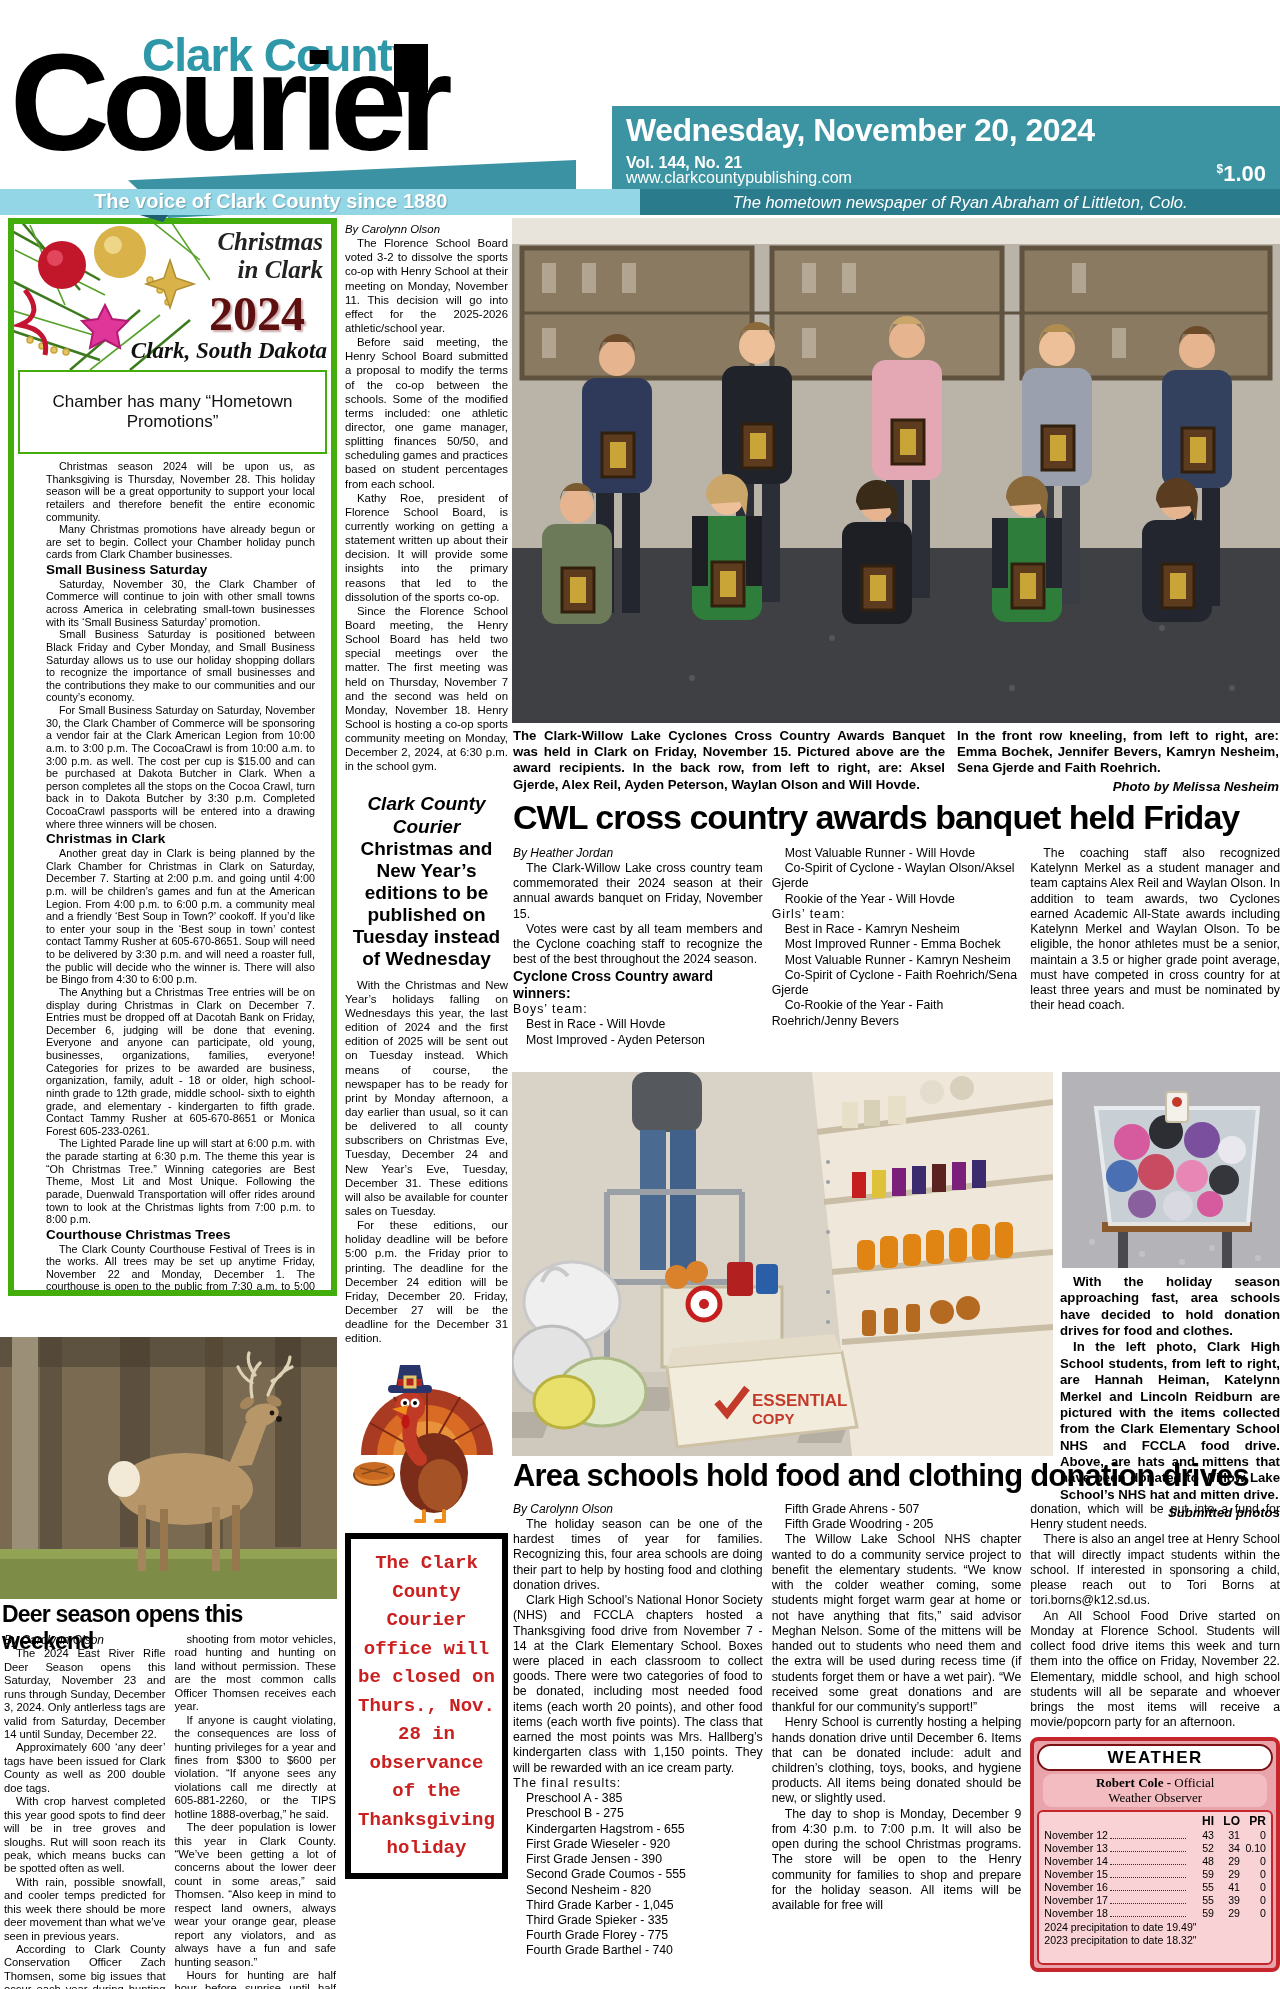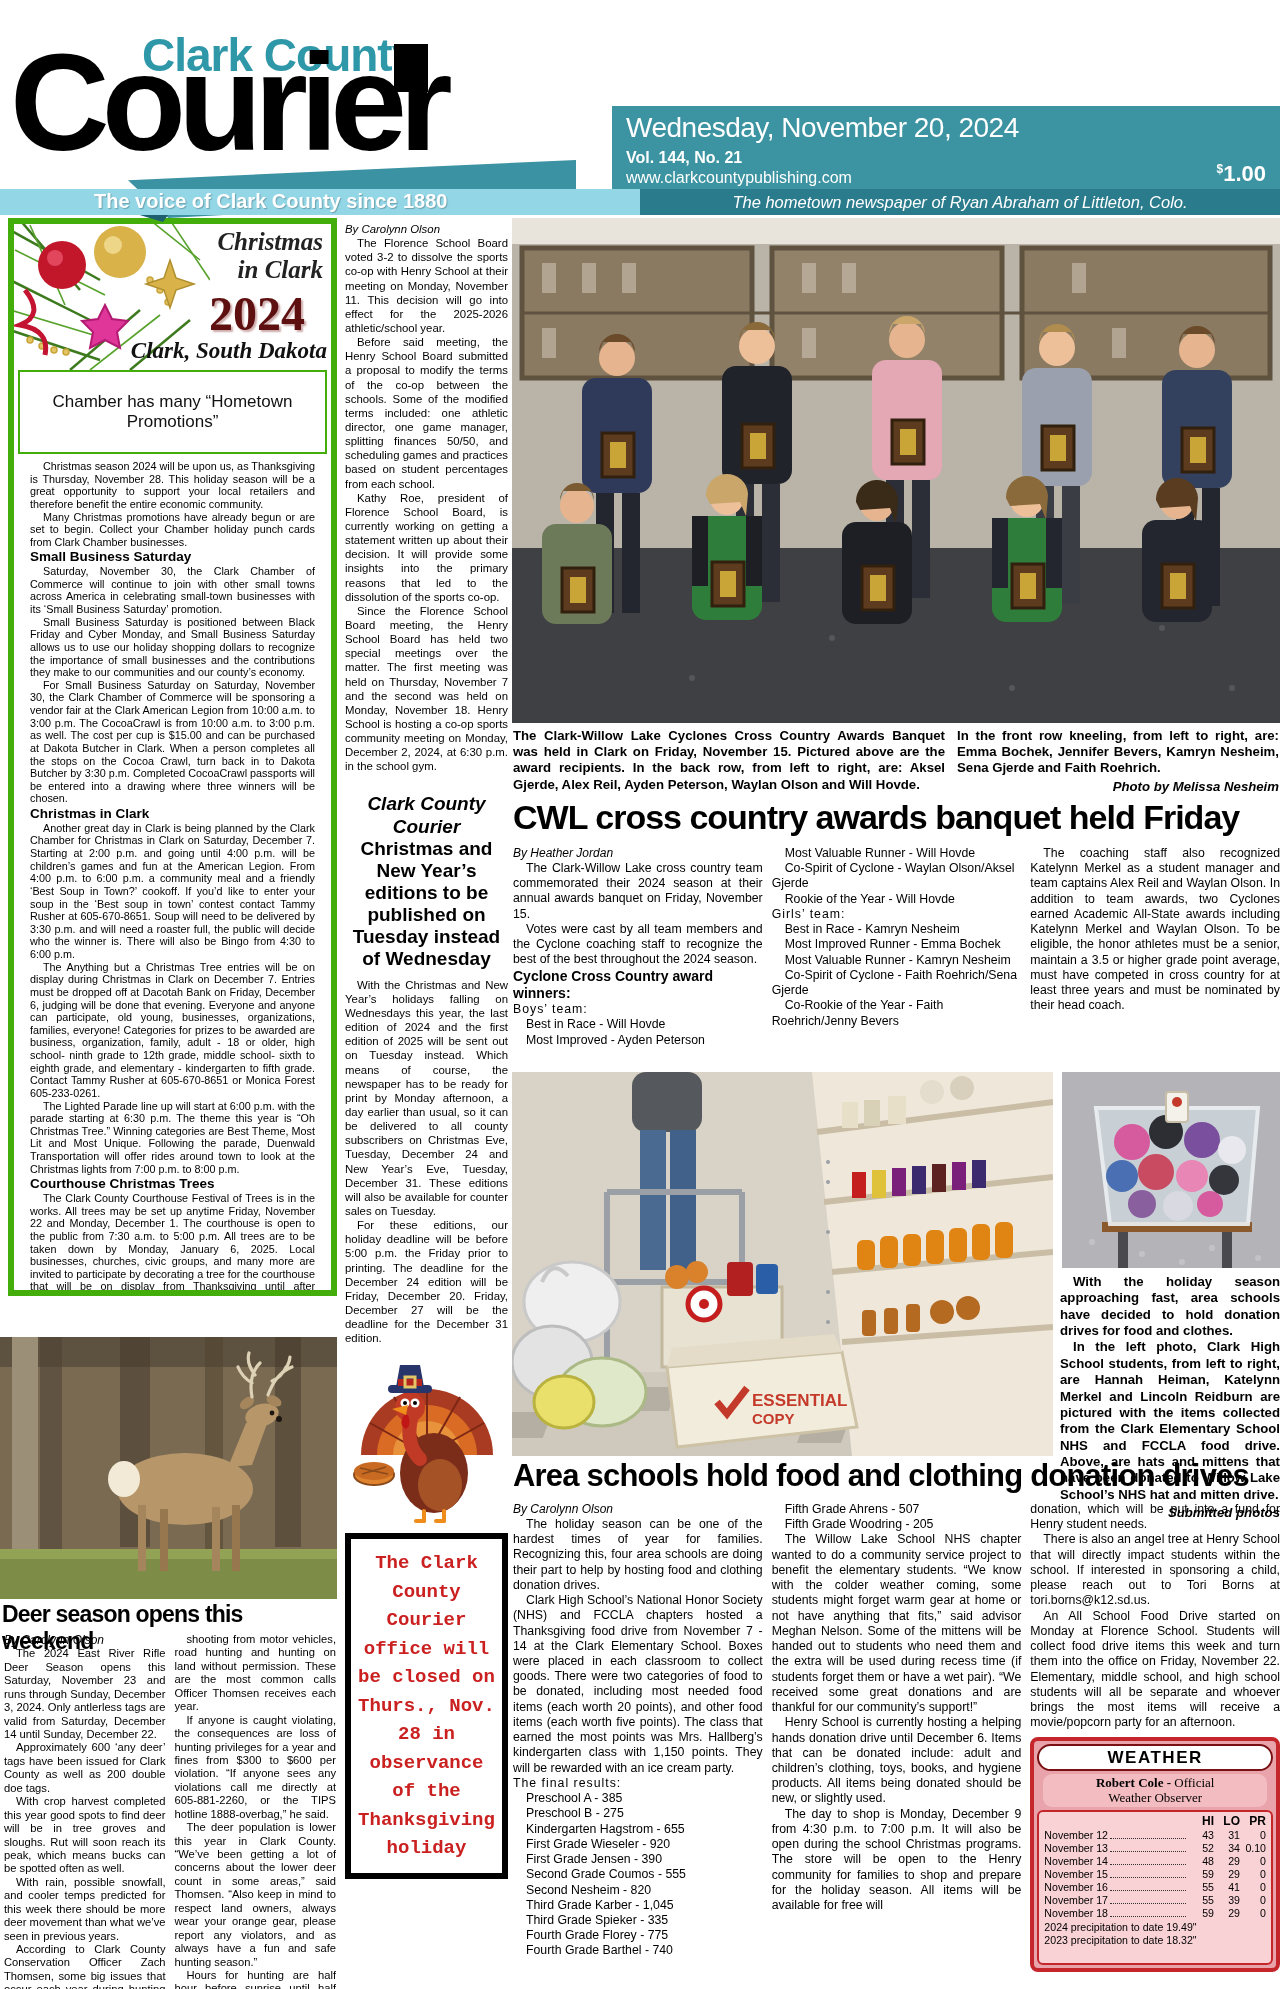--- a/index.html
+++ b/index.html
@@ -10,38 +10,38 @@
   .masthead-kicker { position:absolute; left:142px; top:28px; font-size:46px; font-weight:bold; color:#2e97a8; letter-spacing:-1px; }
   .masthead-title  { position:absolute; left:10px; top:30px; font-size:138px; font-weight:bold; color:#000; letter-spacing:-8px; line-height:1.05; }
   .masthead-square { position:absolute; left:394px; top:44px; width:34px; height:48px; background:#000; }
   .ribbon3d { position:absolute; left:128px; top:160px; width:448px; height:58px; background:#3b92a2;
               clip-path:polygon(0 35%, 100% 0, 100% 62%, 9% 100%); z-index:1; }
   .ribbon3d-fold { position:absolute; left:128px; top:196px; width:50px; height:26px; background:#1e5f70;
               clip-path:polygon(0 0, 100% 20%, 70% 100%, 0 60%); z-index:1; }
   .strip-light { position:absolute; left:0; top:189px; width:640px; height:26px; background:#93d6e6; z-index:2; }
   .tagline { position:absolute; left:94px; top:190px; z-index:3; color:#fff; font-weight:bold; font-size:20px; text-shadow:1px 1px 1px rgba(0,0,0,.25); }
   .date-box { position:absolute; left:612px; top:106px; width:668px; height:83px; background:#3c93a1; color:#fff; padding:6px 14px; z-index:2; }
-  .date-line { font-size:28px; font-weight:normal; letter-spacing:-0.5px; }
+  .date-line { font-size:32px; font-weight:bold; letter-spacing:-0.5px; }
   .vol-line  { font-size:16px; font-weight:bold; margin-top:5px; }
   .web-row { position:absolute; left:14px; right:14px; bottom:2px; display:flex; justify-content:space-between; align-items:flex-end; }
   .website { font-size:16px; font-weight:normal; }
   .price { font-size:22px; font-weight:bold; }
   .price sup { font-size:12px; }
   .strip-dark { position:absolute; left:640px; top:189px; width:640px; height:26px; background:#2a7b8c; color:#fff; z-index:2;
                 font-style:italic; font-weight:normal; font-size:16.5px; text-align:center; line-height:26px; }
 
   
   .xmas-box { position:absolute; left:8px; top:218px; width:329px; height:1078px; border:6px solid #43ae0b; overflow:hidden; background:#fff; }
   .xmas-top { position:relative; height:146px; }
   .xmas-art { position:absolute; left:-4px; top:-4px; width:200px; height:150px; }
   .xmas-t { position:absolute; right:8px; top:4px; text-align:right; font-family:"Liberation Serif", serif; font-style:italic; font-weight:bold; font-size:25px; line-height:1.1; color:#222; }
   .xmas-year { position:absolute; right:26px; top:62px; font-family:"Liberation Serif", serif; font-weight:bold; font-size:48px; color:#5e0f10; text-shadow:2px 2px 2px #caa; }
   .xmas-place { position:absolute; right:4px; top:114px; font-family:"Liberation Serif", serif; font-weight:bold; font-style:italic; font-size:23px; color:#111; }
   .xmas-headline { border:2px solid #43ae0b; margin:0 4px 4px; padding:20px 2px; font-size:17px; text-align:center; color:#111; background:#fff; }
-  .xmas-body { padding:2px 16px; font-size:10.8px; line-height:1.17; text-align:justify; color:#000; }
+  .xmas-body { padding:2px 16px; font-size:10.8px; line-height:1.17; text-align:justify; color:#000;margin-left:16px; }
   .xmas-body p { text-indent:13px; }
   .xmas-sub { font-weight:bold; font-size:13.5px; margin-top:1px; }
 
   
   .deer-photo { position:absolute; left:0; top:1337px; width:337px; height:262px; }
   .deer-headline { position:absolute; left:2px; top:1601px; width:334px; font-size:23px; font-weight:bold; letter-spacing:-0.8px; }
   .deer-cols { position:absolute; left:4px; top:1633px; width:332px; height:356px; display:flex; gap:9px; overflow:hidden; }
   .deer-col { width:50%; font-size:11.2px; line-height:1.2; text-align:justify; }
   .deer-col p { text-indent:12px; }
   .byline { font-style:italic; font-size:12px; text-indent:0 !important; }

